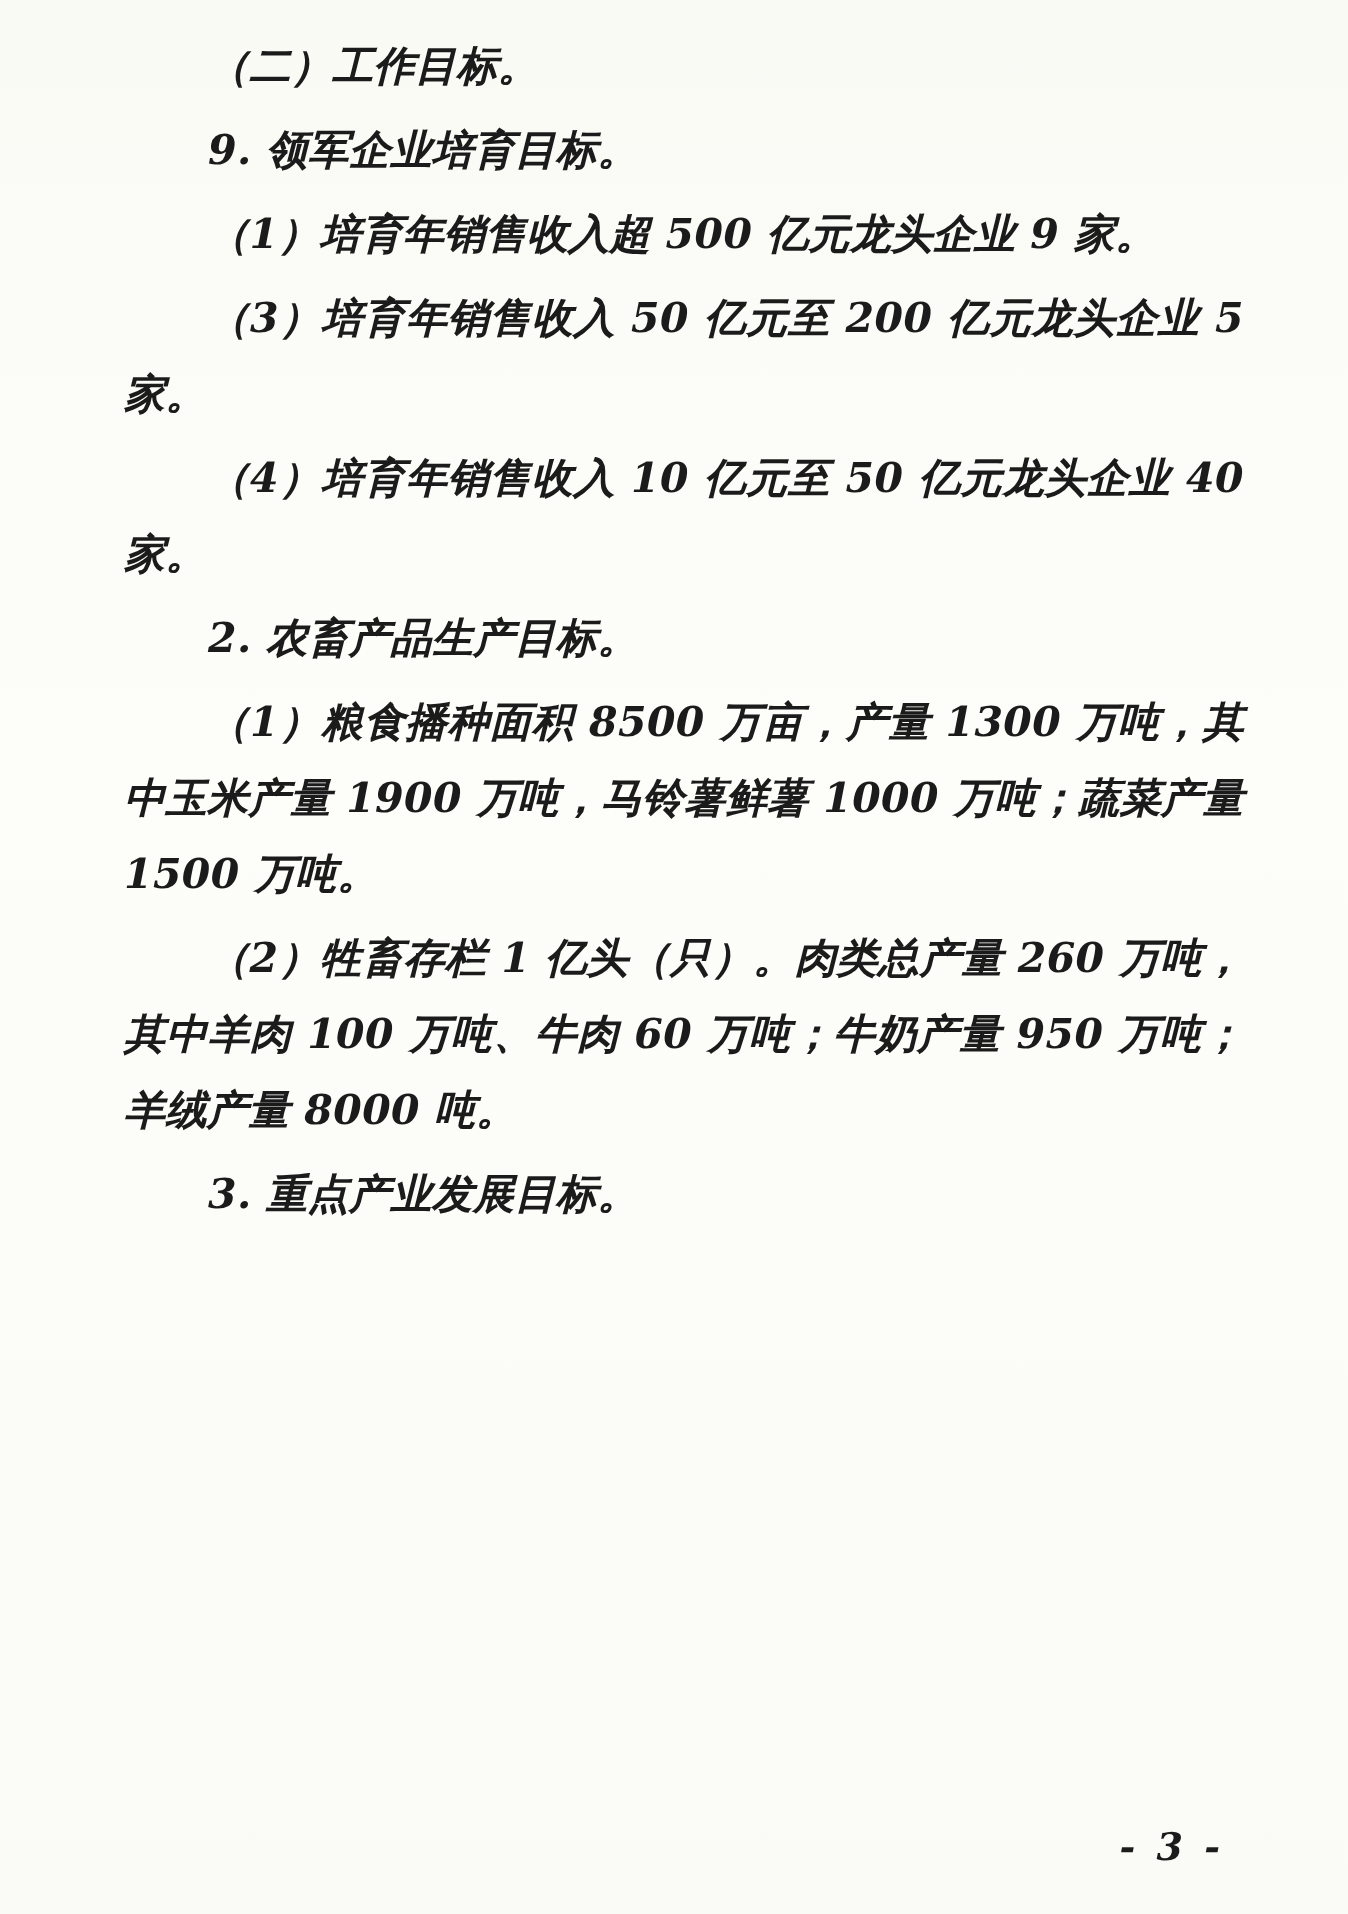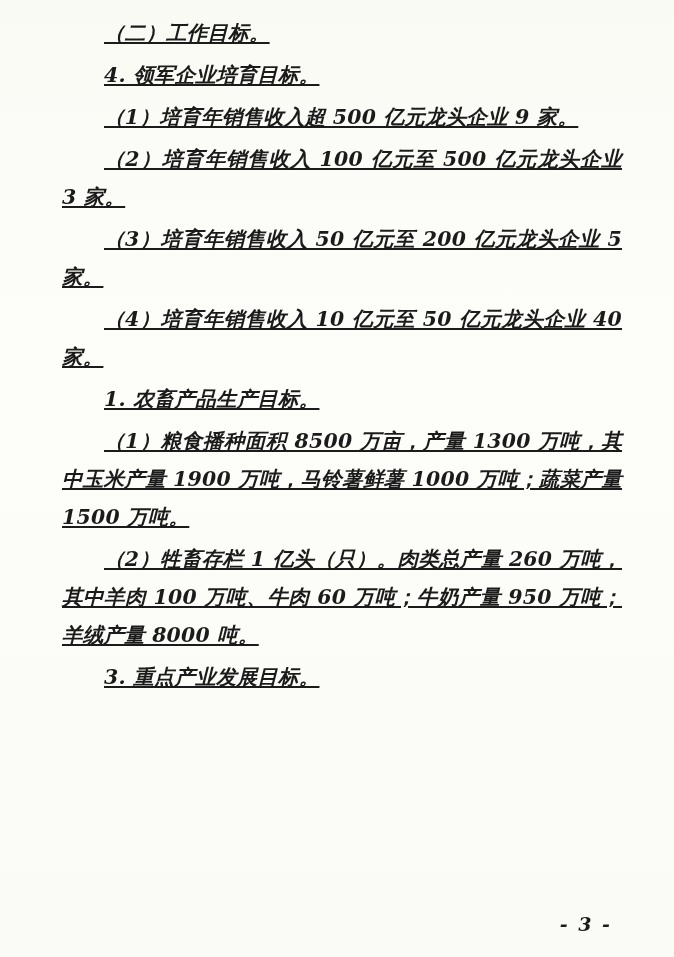--- a/index.html
+++ b/index.html
@@ -33,21 +33,20 @@
   p.para {
     margin: 0 0 4px 0;
     font-size: 20.5px;
     line-height: 38px;
     text-align: justify;
     text-justify: inter-ideograph;
     letter-spacing: 0.2px;
     font-weight: 600;
     font-style: italic;
     font-family: "DejaVu Serif", "Liberation Serif", serif;
-    text-decoration: underline;
   }
   p.indent {
     text-indent: 42px;
   }
   .footer {
     position: absolute;
     right: 62px;
     bottom: 22px;
     font-size: 19px;
     font-weight: 600;
@@ -56,26 +55,25 @@
     color: #1b1b1b;
   }
 </style>
 </head>
 <body>
 
 <div class="page">
   <div class="content">
 
     <p class="para indent">（二）工作目标。</p>
-    <p class="para indent">4. 领军企业培育目标。</p>
+    <p class="para indent">9. 领军企业培育目标。</p>
     <p class="para indent">（1）培育年销售收入超 500 亿元龙头企业 9 家。</p>
-    <p class="para indent">（2）培育年销售收入 100 亿元至 500 亿元龙头企业 3 家。</p>
     <p class="para indent">（3）培育年销售收入 50 亿元至 200 亿元龙头企业 5 家。</p>
     <p class="para indent">（4）培育年销售收入 10 亿元至 50 亿元龙头企业 40 家。</p>
-    <p class="para indent">1. 农畜产品生产目标。</p>
+    <p class="para indent">2. 农畜产品生产目标。</p>
     <p class="para indent">（1）粮食播种面积 8500 万亩，产量 1300 万吨，其中玉米产量 1900 万吨，马铃薯鲜薯 1000 万吨；蔬菜产量 1500 万吨。</p>
     <p class="para indent">（2）牲畜存栏 1 亿头（只）。肉类总产量 260 万吨，其中羊肉 100 万吨、牛肉 60 万吨；牛奶产量 950 万吨；羊绒产量 8000 吨。</p>
     <p class="para indent">3. 重点产业发展目标。</p>
 
   </div>
 
   <div class="footer">- 3 -</div>
 </div>
 
 </body></html>

